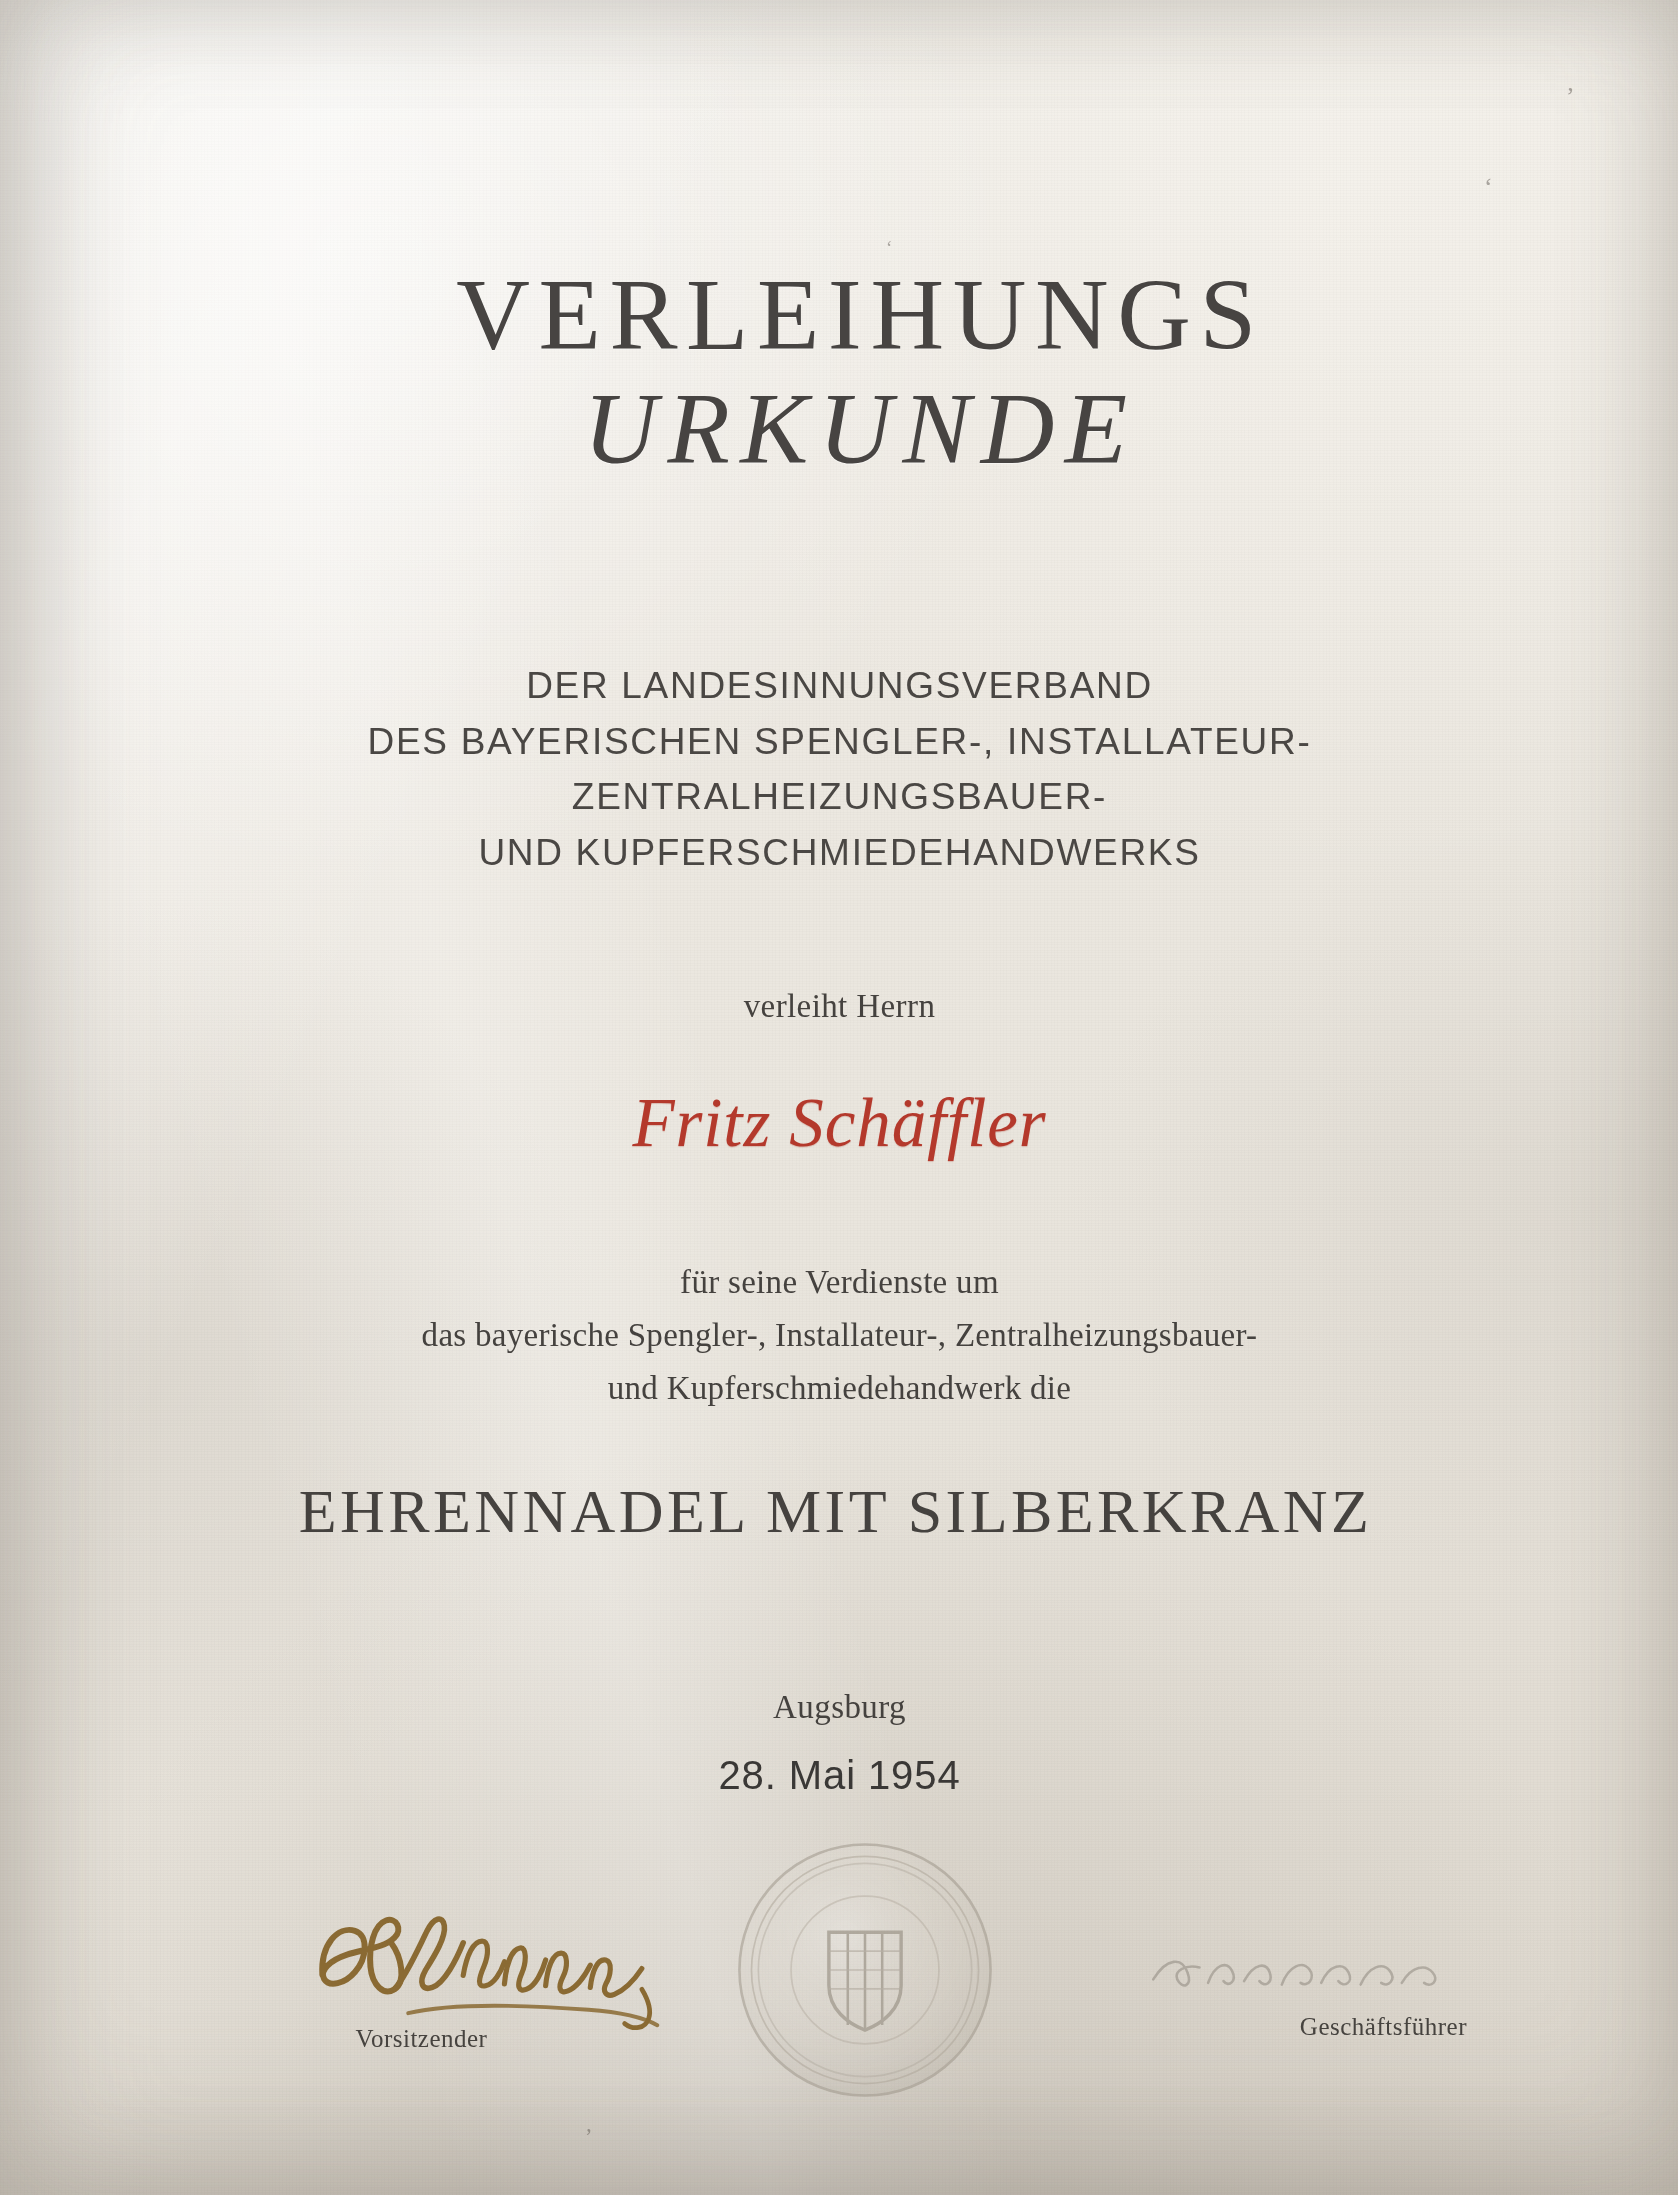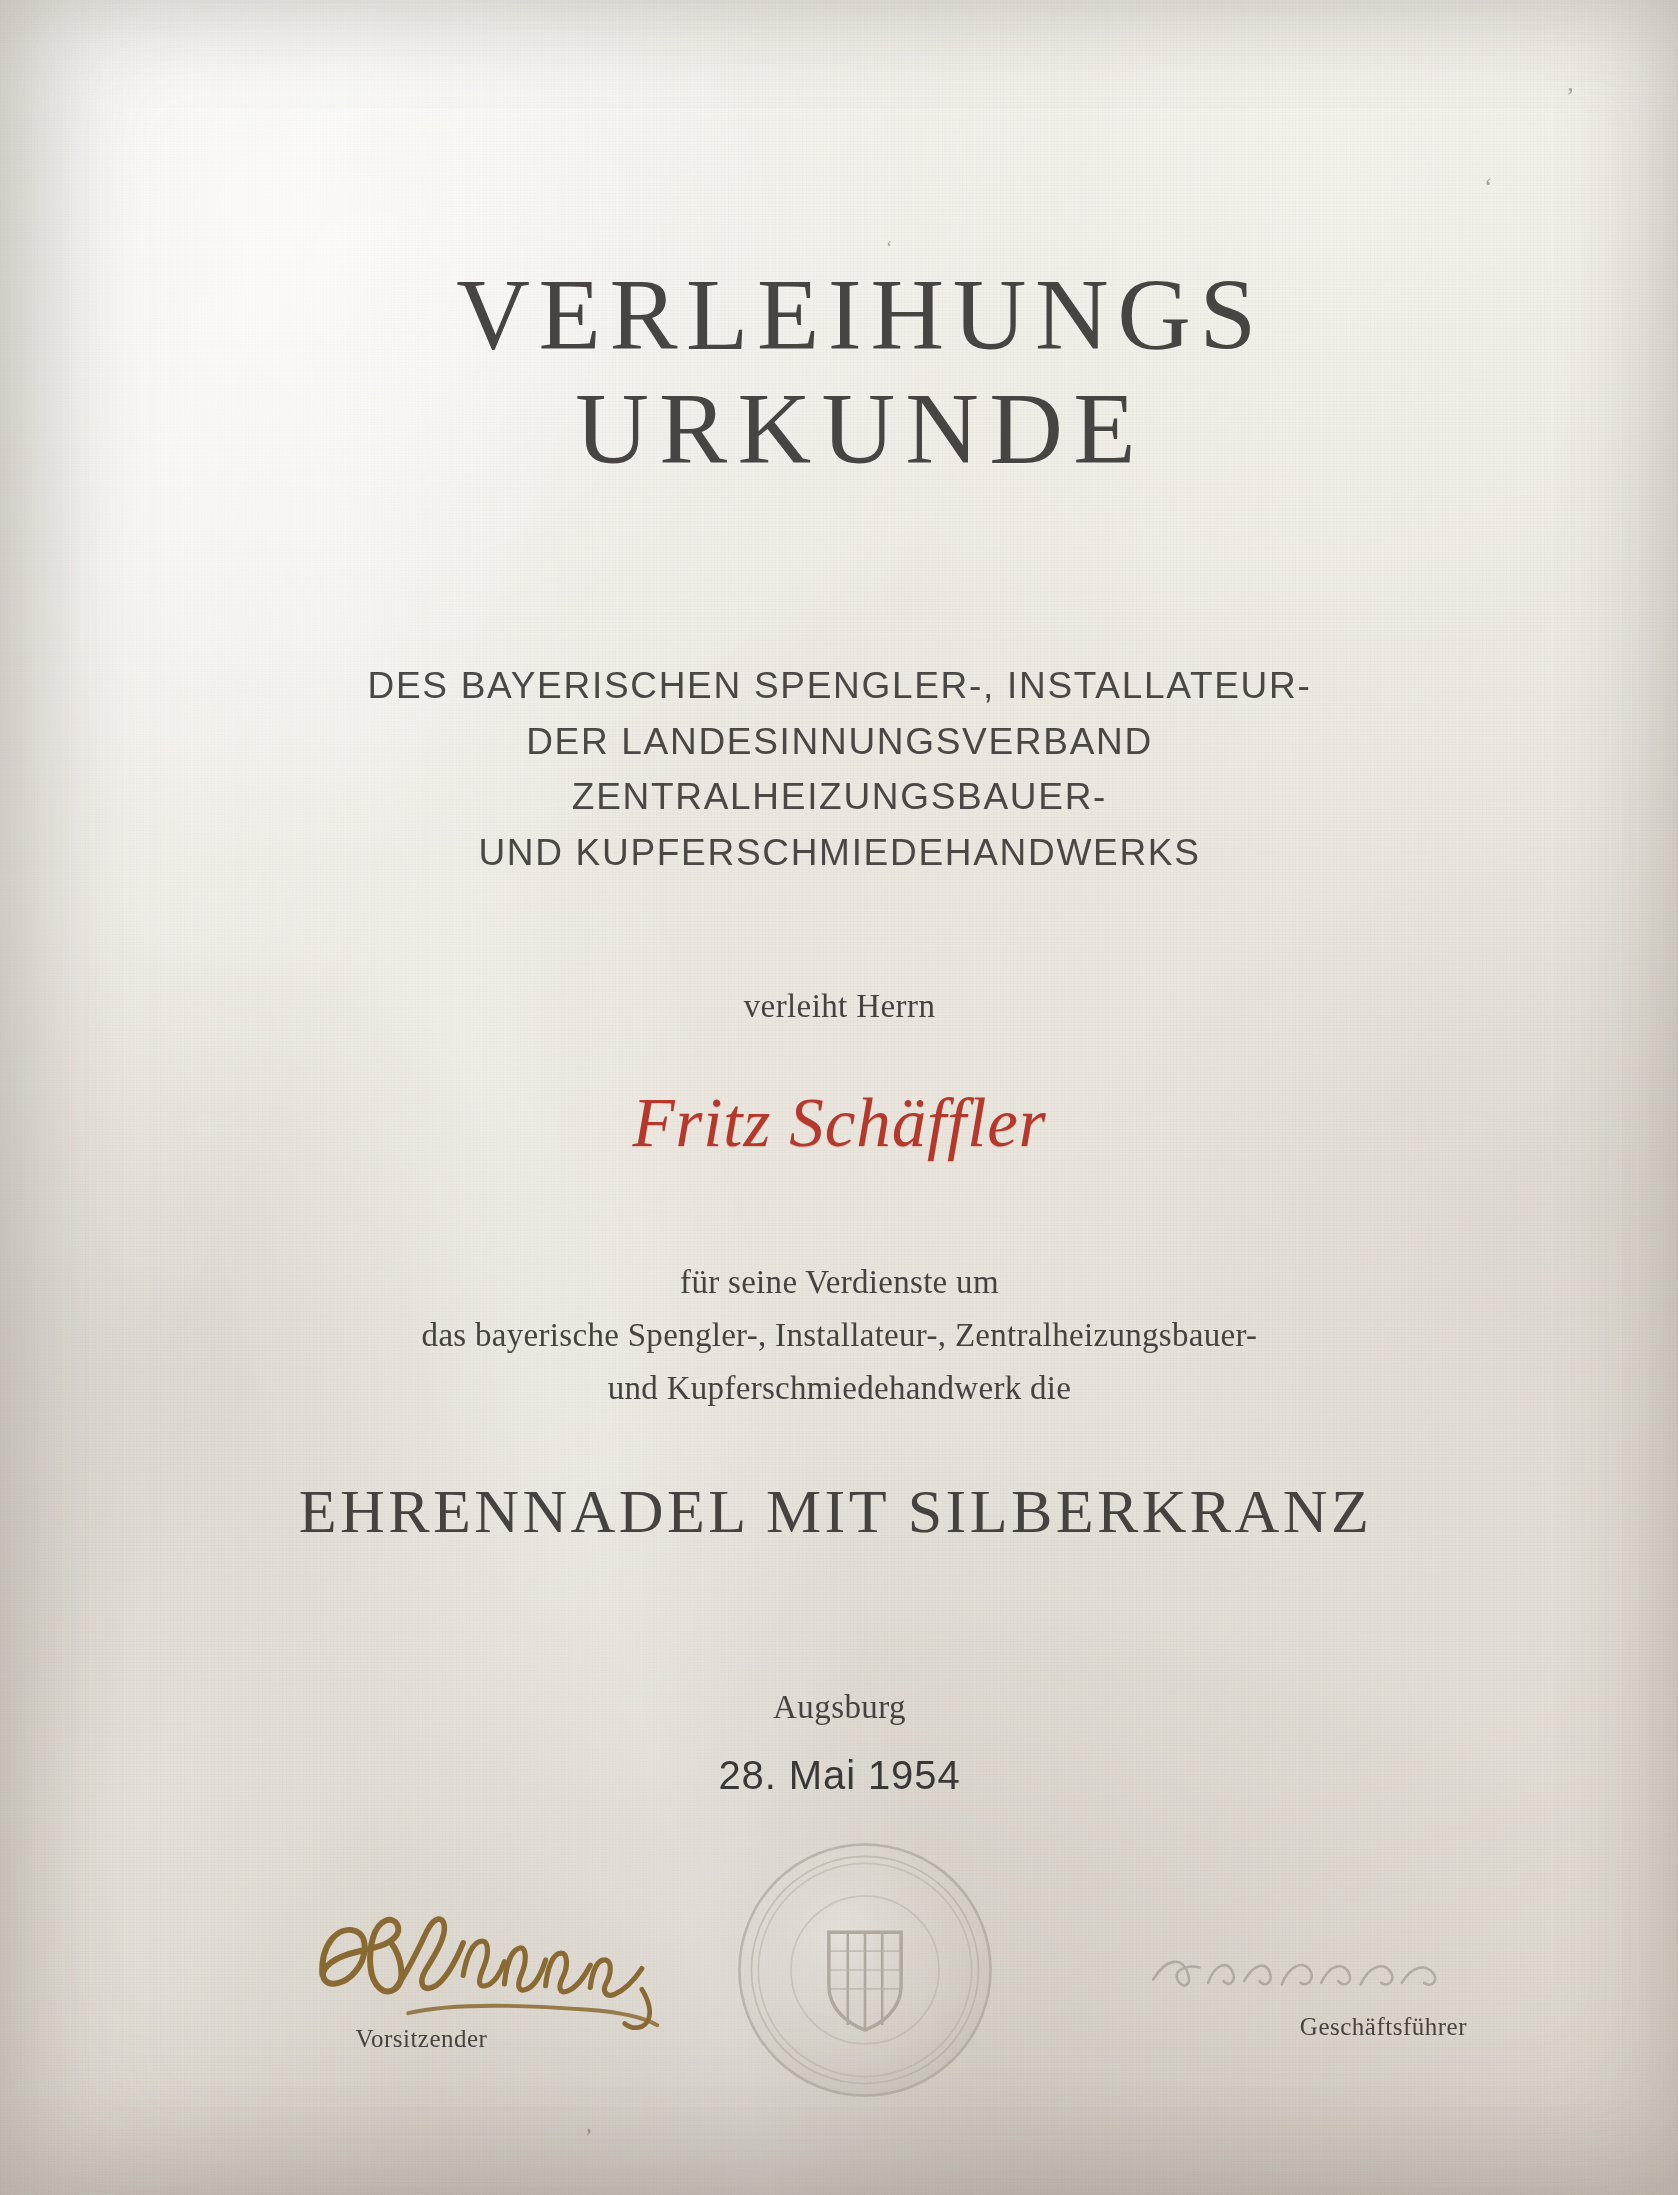--- a/index.html
+++ b/index.html
@@ -82,20 +82,21 @@
     font-size: 102px;
     line-height: 1.12;
     letter-spacing: 8.6px;
     color: #474442;
     font-weight: 400;
     text-shadow: 0 0.9px 0 rgba(255,255,255,0.5);
     padding-left: 42px;
   }
   .title-line.second {
     letter-spacing: 10.3px;
+    font-style: italic;
   }
 
   .org-block {
     position: absolute;
     top: 658px;
     left: 0;
     right: 0;
   }
   .org-line {
     font-family: "Liberation Sans", sans-serif;
@@ -245,22 +246,22 @@
   <div class="edge-shade"></div>
 
   <div class="content">
 
     <div class="title-block">
       <div class="title-line">VERLEIHUNGS</div>
       <div class="title-line second">URKUNDE</div>
     </div>
 
     <div class="org-block">
+      <div class="org-line">DER LANDESINNUNGSVERBAND</div>
       <div class="org-line">DES BAYERISCHEN SPENGLER-, INSTALLATEUR-</div>
-      <div class="org-line">DER LANDESINNUNGSVERBAND</div>
       <div class="org-line">ZENTRALHEIZUNGSBAUER-</div>
       <div class="org-line">UND KUPFERSCHMIEDEHANDWERKS</div>
     </div>
 
     <div class="awards-to">verleiht Herrn</div>
 
     <div class="recipient">Fritz Schäffler</div>
 
     <div class="merit-block">
       <div class="merit-line">für seine Verdienste um</div>

